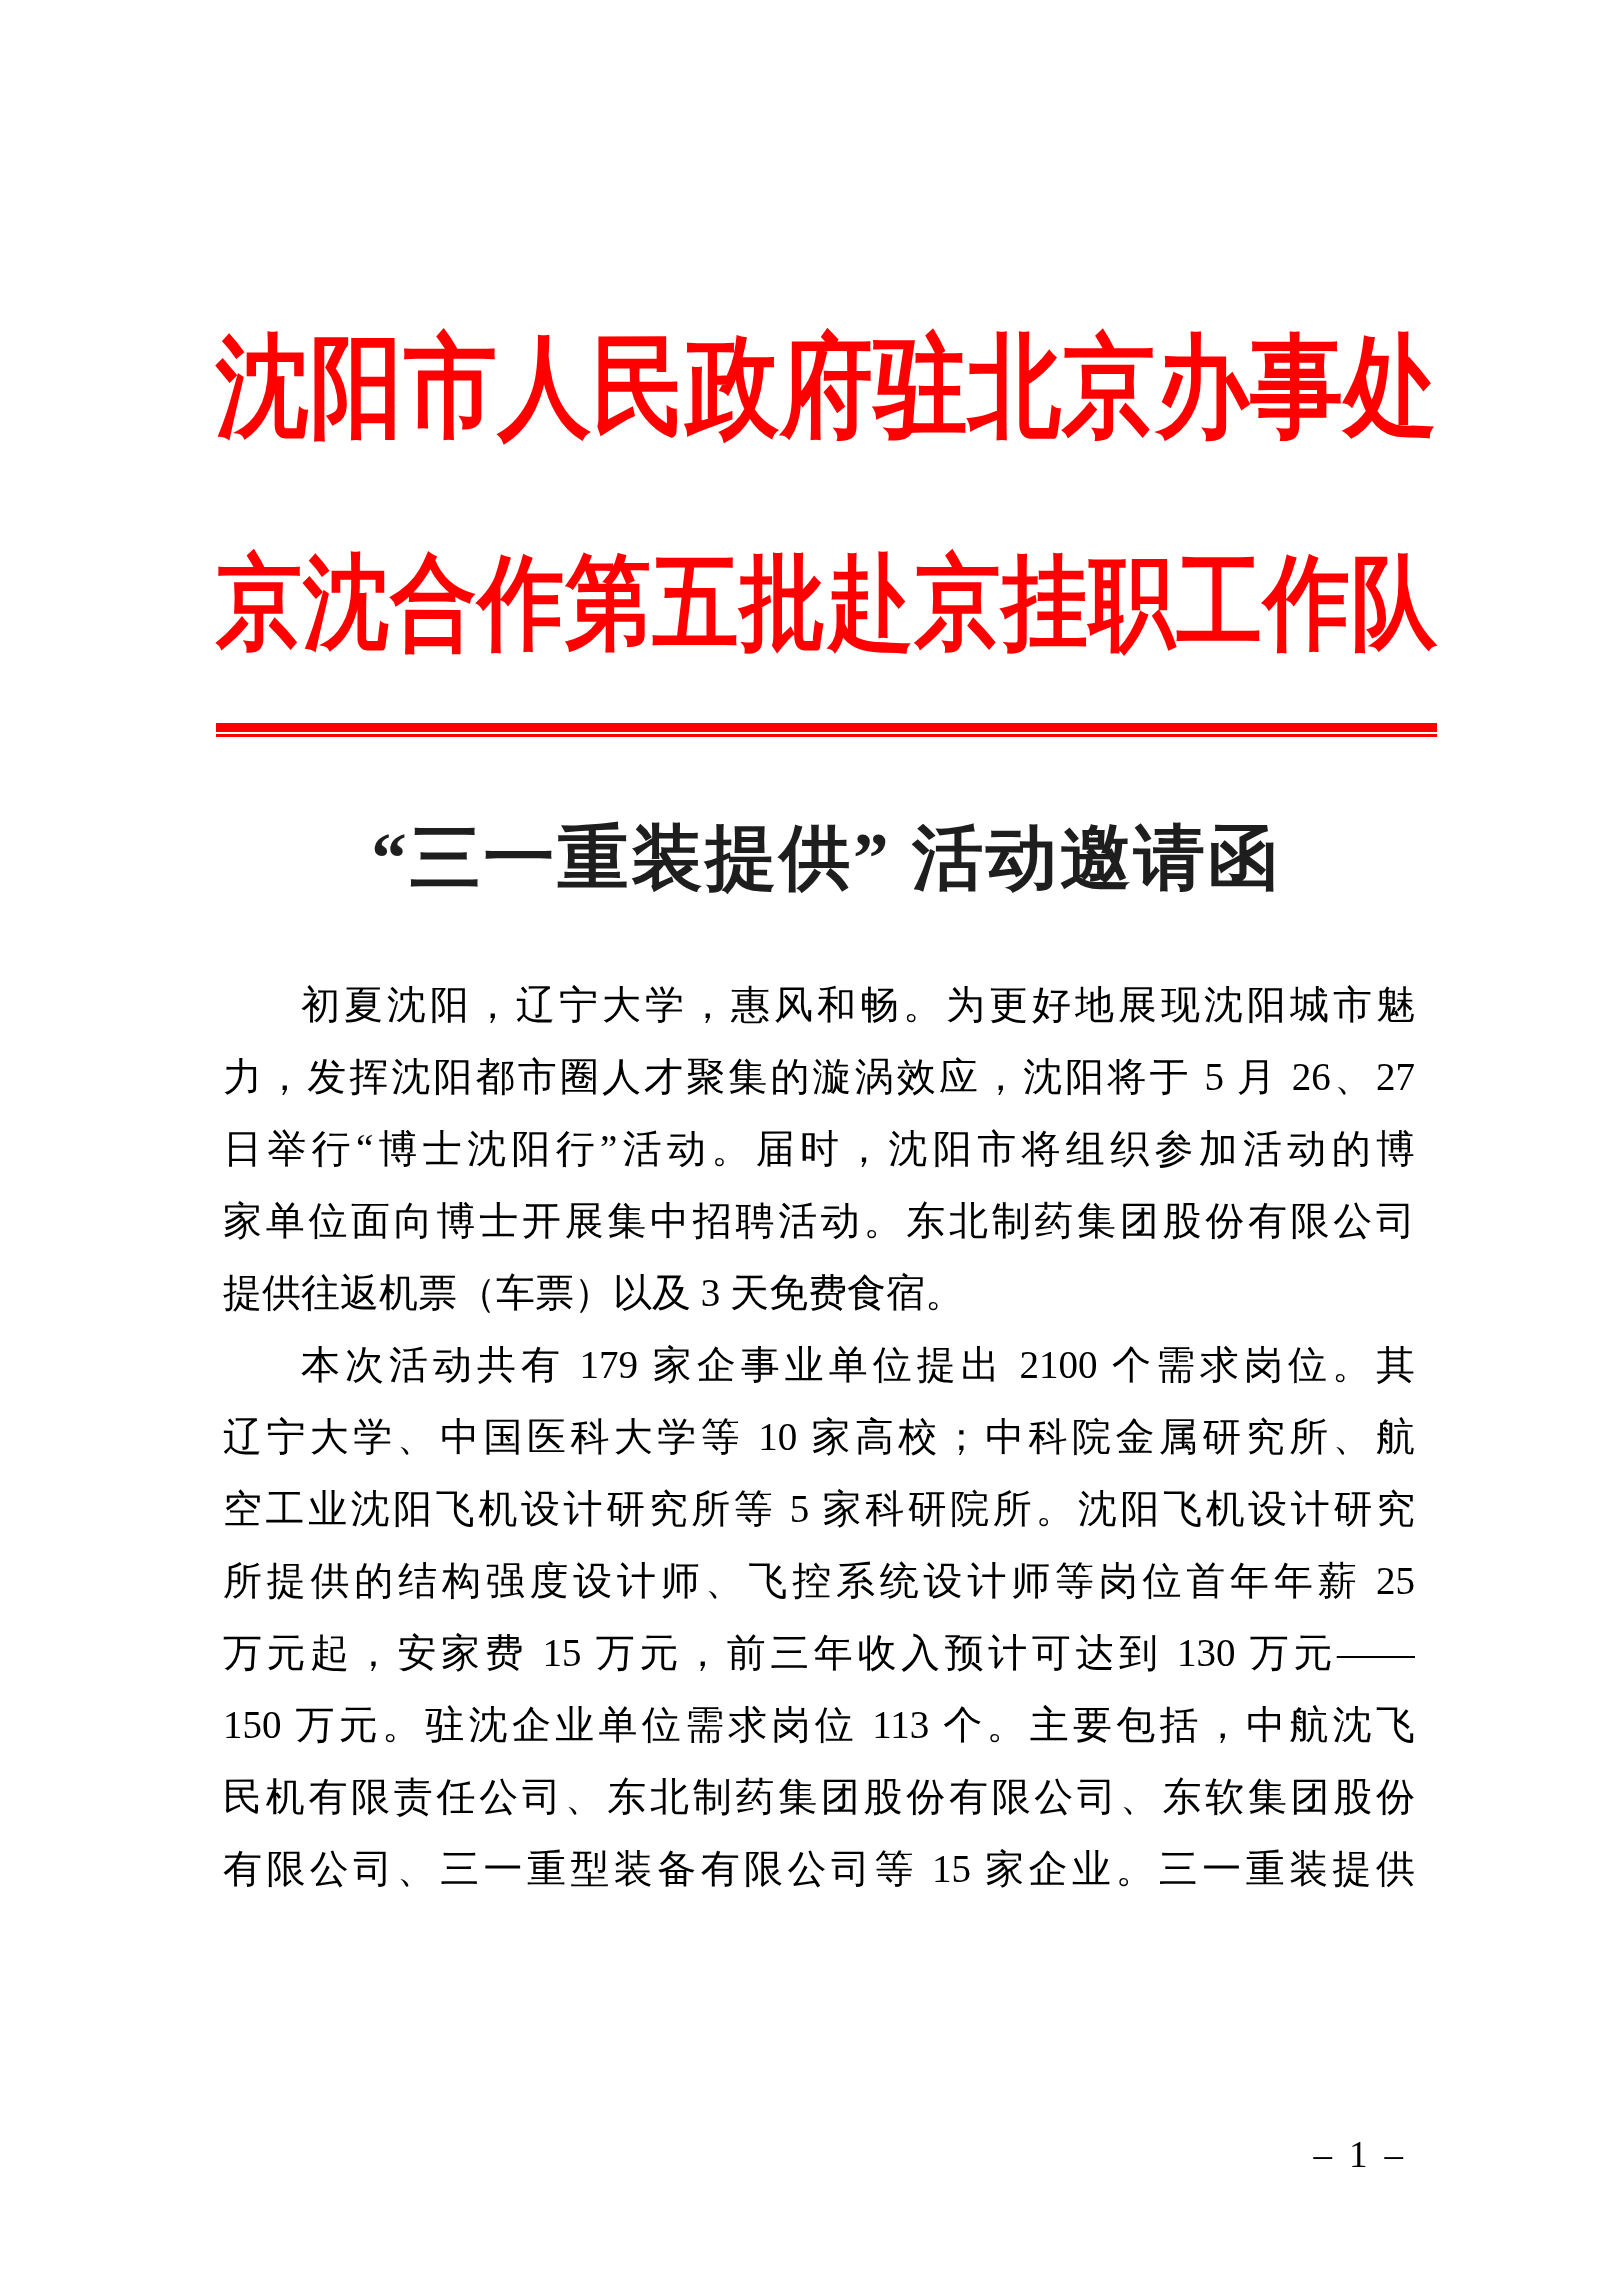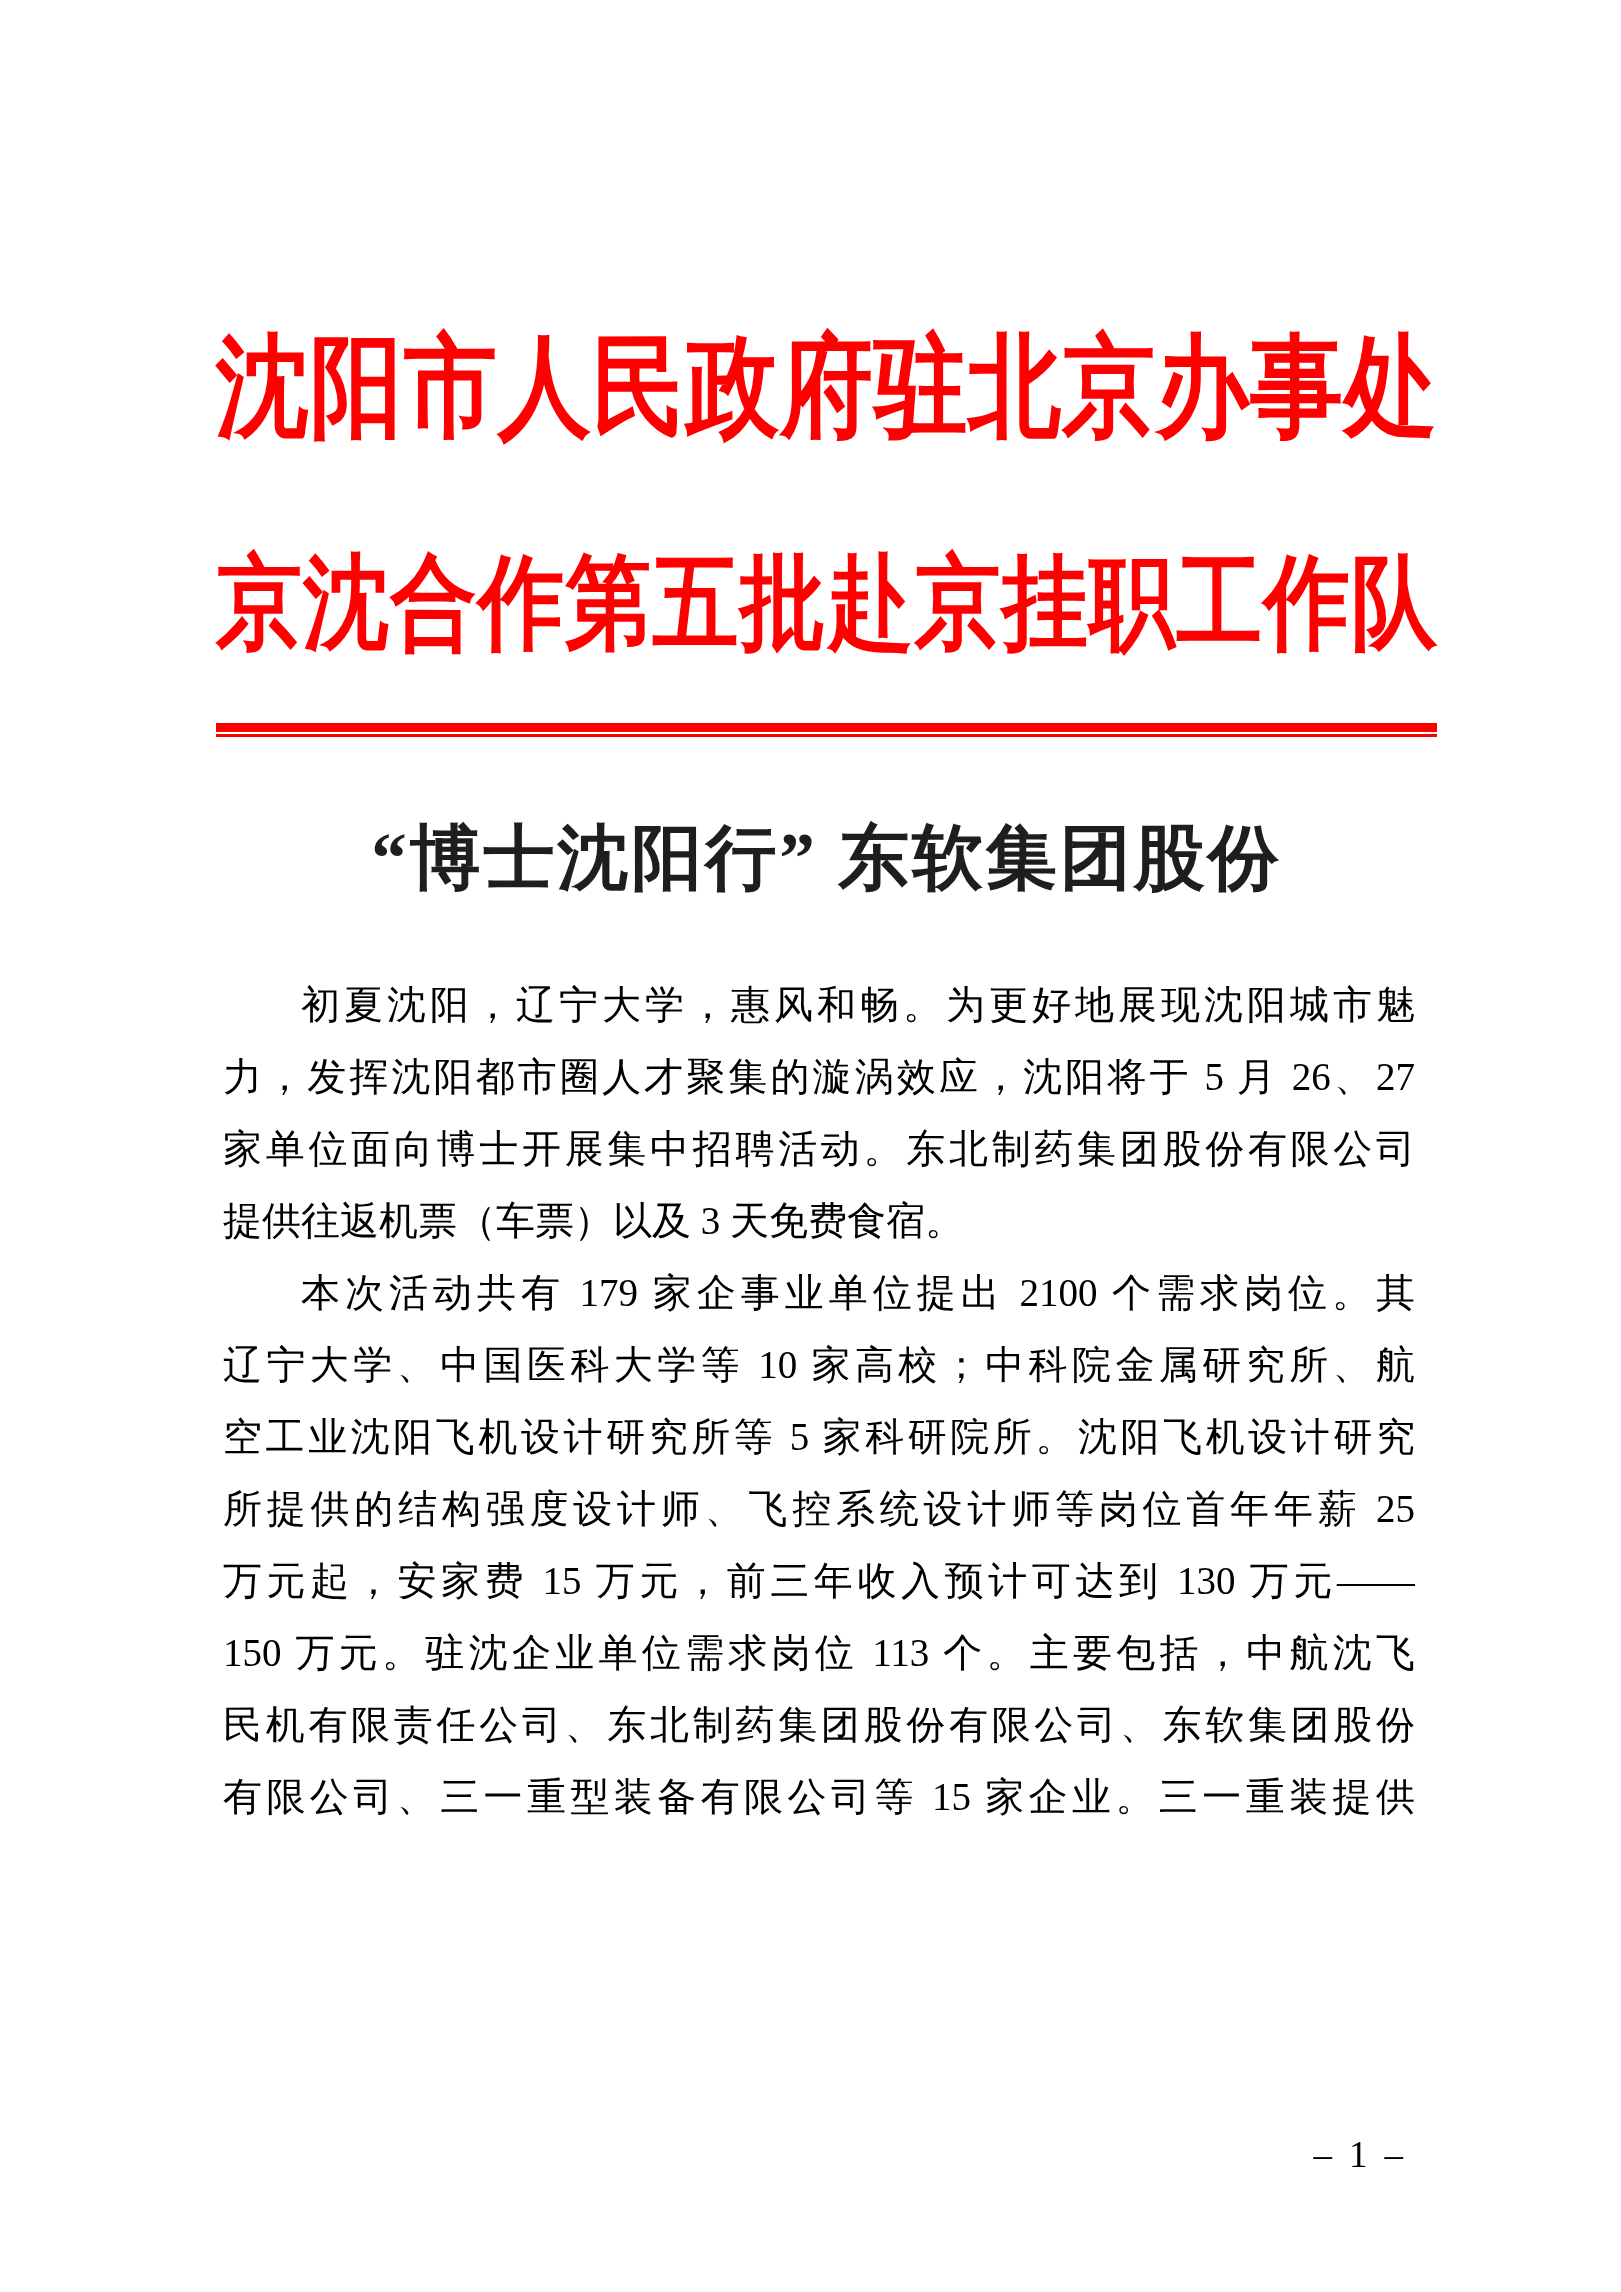--- a/index.html
+++ b/index.html
@@ -113,25 +113,26 @@
 
   <div class="title-line t1">沈阳市人民政府驻北京办事处</div>
 
   <div class="title-line t2">京沈合作第五批赴京挂职工作队</div>
 
   <div class="rule">
     <div class="rule-thick"></div>
     <div class="rule-thin"></div>
   </div>
 
-  <div class="subject">“博士沈阳行” 东软集团股份</div>
+  <div class="subject">“三一重装提供” 活动邀请函</div>
 
   <div class="body-block">
     <div class="line jl indent">初夏沈阳，辽宁大学，惠风和畅。为更好地展现沈阳城市魅</div>
     <div class="line jl">力，发挥沈阳都市圈人才聚集的漩涡效应，沈阳将于 5 月 26、27</div>
+    <div class="line jl">日举行“博士沈阳行”活动。届时，沈阳市将组织参加活动的博</div>
     <div class="line jl">家单位面向博士开展集中招聘活动。东北制药集团股份有限公司</div>
     <div class="line">提供往返机票（车票）以及 3 天免费食宿。</div>
 
     <div class="line jl indent">本次活动共有 179 家企事业单位提出 2100 个需求岗位。其</div>
     <div class="line jl">辽宁大学、中国医科大学等 10 家高校；中科院金属研究所、航</div>
     <div class="line jl">空工业沈阳飞机设计研究所等 5 家科研院所。沈阳飞机设计研究</div>
     <div class="line jl">所提供的结构强度设计师、飞控系统设计师等岗位首年年薪 25</div>
     <div class="line jl">万元起，安家费 15 万元，前三年收入预计可达到 130 万元——</div>
     <div class="line jl">150 万元。驻沈企业单位需求岗位 113 个。主要包括，中航沈飞</div>
     <div class="line jl">民机有限责任公司、东北制药集团股份有限公司、东软集团股份</div>

